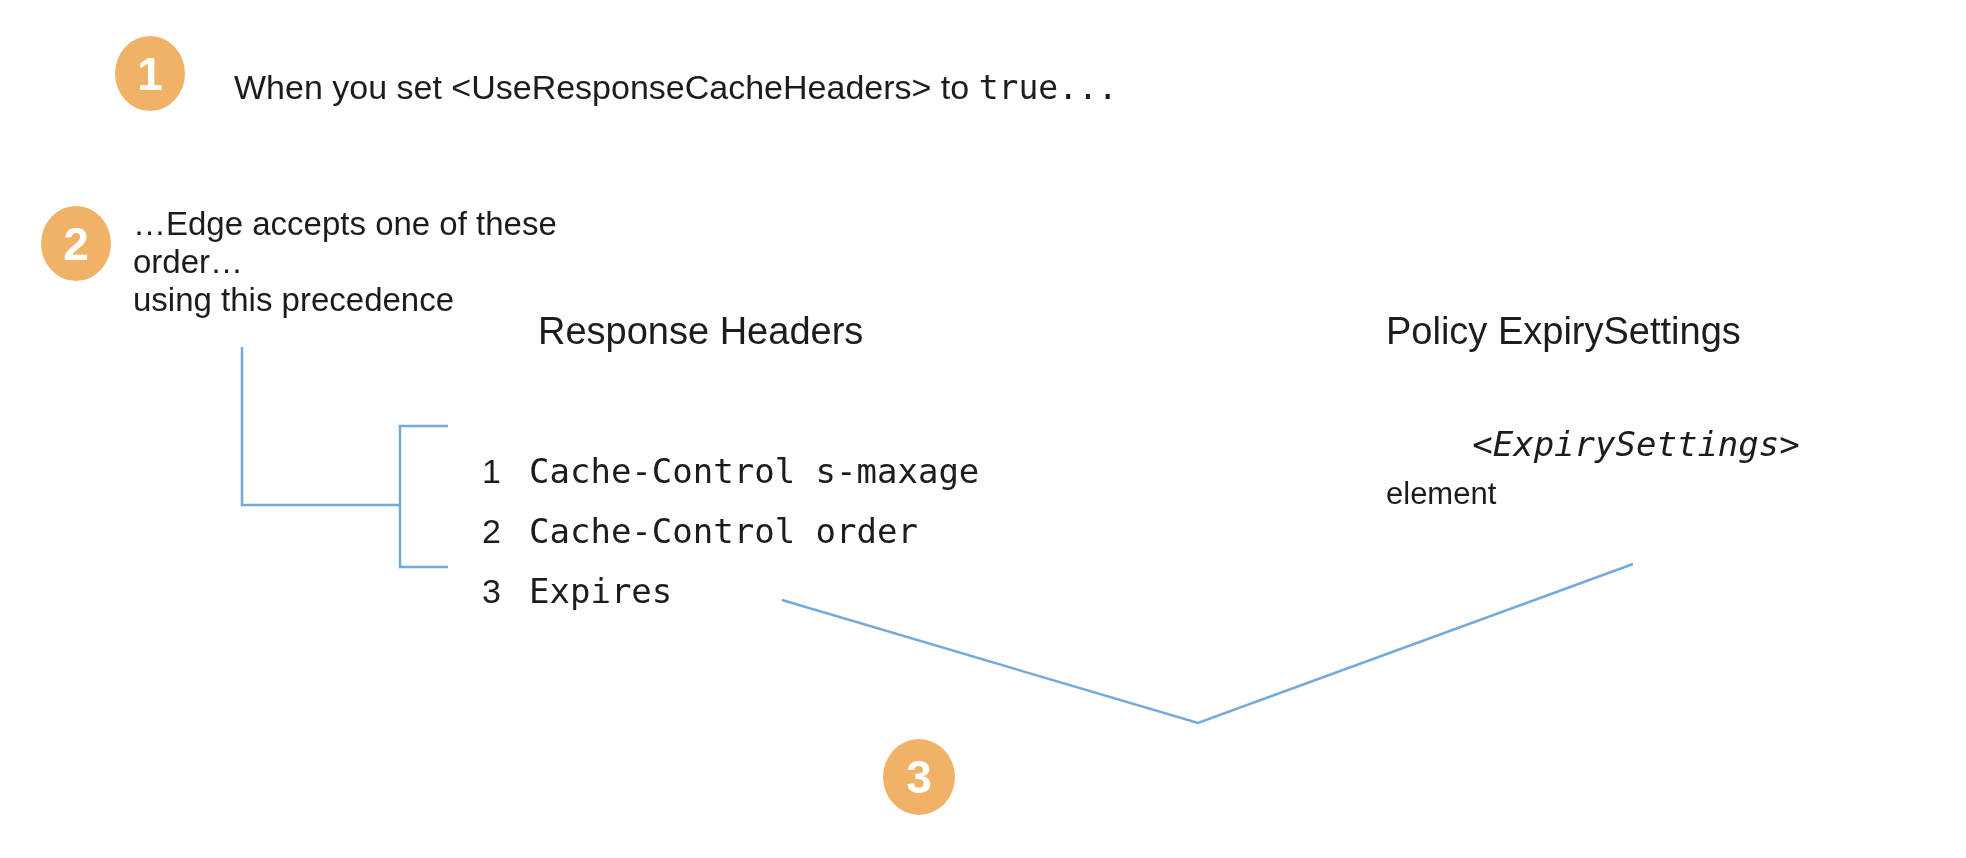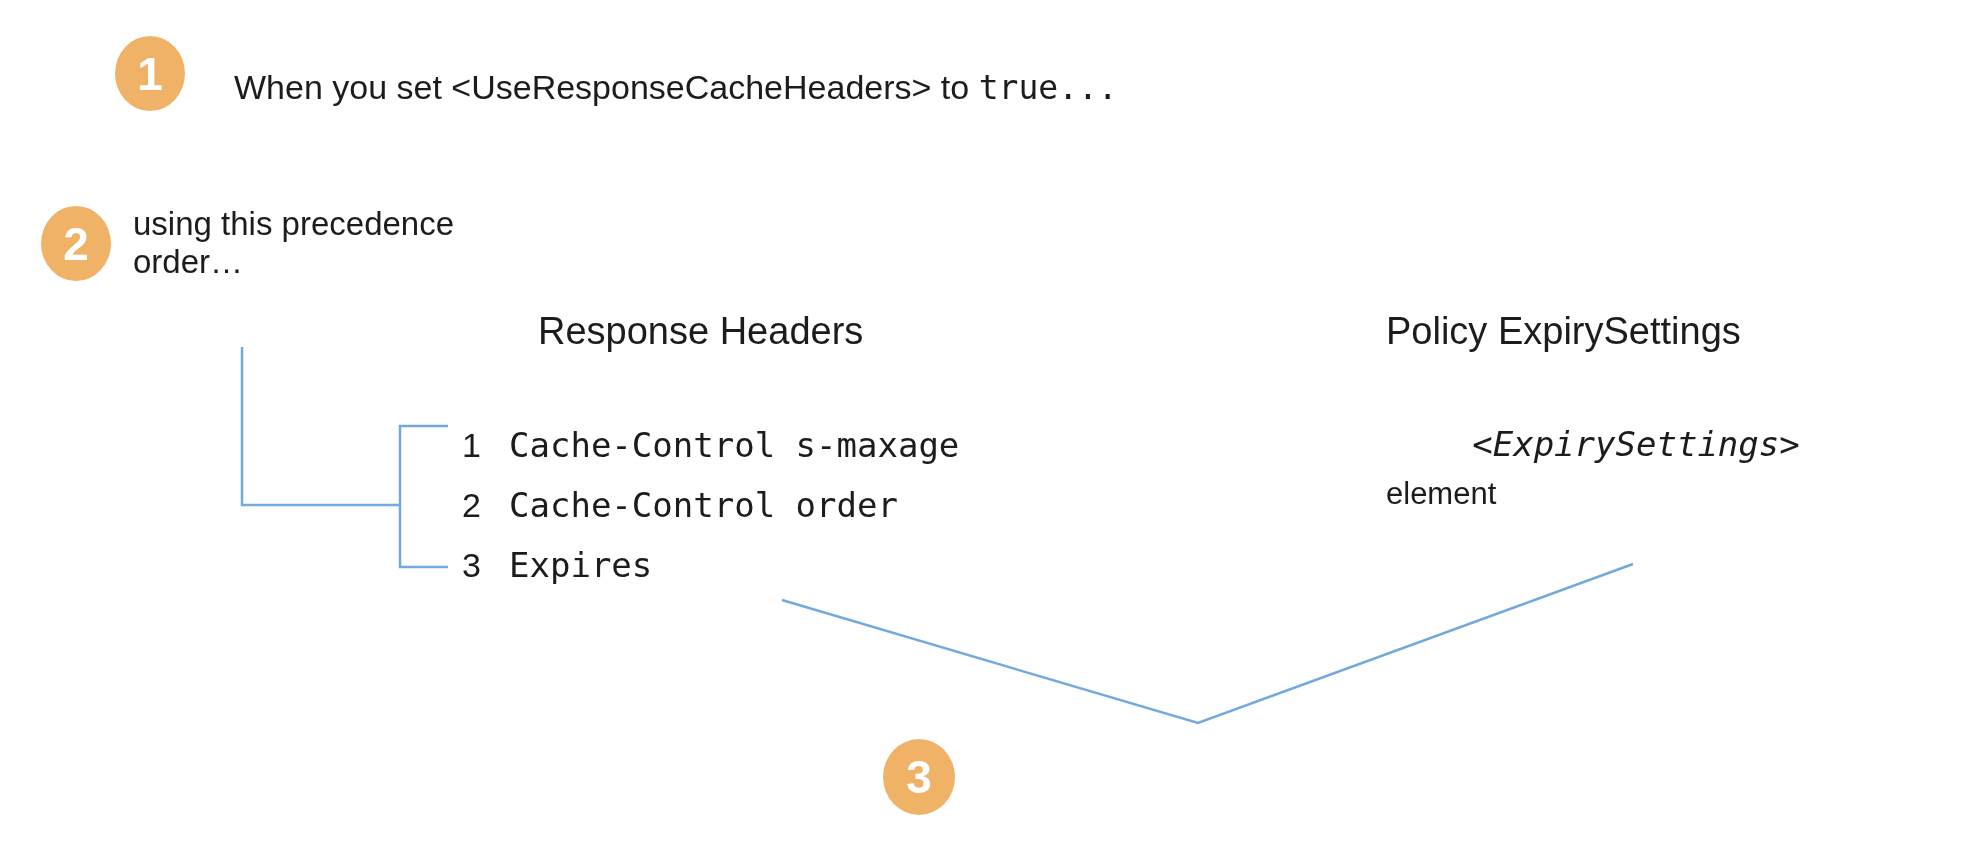--- a/index.html
+++ b/index.html
@@ -78,22 +78,23 @@
     top: 310px;
     width: 500px;
     font-size: 38px;
     white-space: nowrap;
   }
   .heading-rh { left: 538px; }
   .heading-pc { left: 1386px; }
 
   .list-row {
     position: absolute;
-    left: 462px;
+    left: 482px;
     white-space: nowrap;
+    margin-top: 26px;
   }
   .list-row-1 { top: 425px; }
   .list-row-2 { top: 485px; }
   .list-row-3 { top: 545px; }
   .rank {
     display: inline-block;
     width: 47px;
     font-size: 34px;
     vertical-align: baseline;
   }
@@ -145,22 +146,23 @@
     <span>1</span>
   </div>
   <div class="step1-text">
     <span>When you set &lt;UseResponseCacheHeaders&gt; to </span><span class="mono">true...</span>
   </div>
 
   <div class="badge badge-2">
     <span>2</span>
   </div>
   <div class="step2-text">
+    <div>…Edge accepts one of these</div>
+    <div>order…</div>
     <div>using this precedence</div>
-    <div>order…</div>
   </div>
 
   <div class="col-heading heading-rh">Response Headers</div>
 
   <div class="list-row list-row-1">
     <span class="rank">1</span><span class="item-name mono">Cache-Control s-maxage</span>
   </div>
   <div class="list-row list-row-2">
     <span class="rank">2</span><span class="item-name mono">Cache-Control order</span>
   </div>

